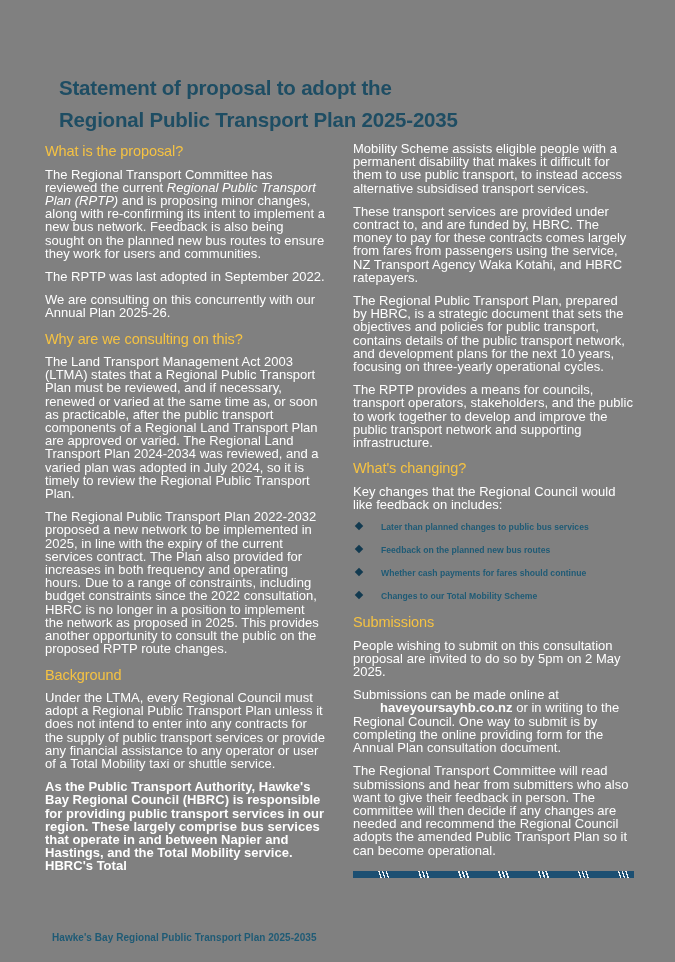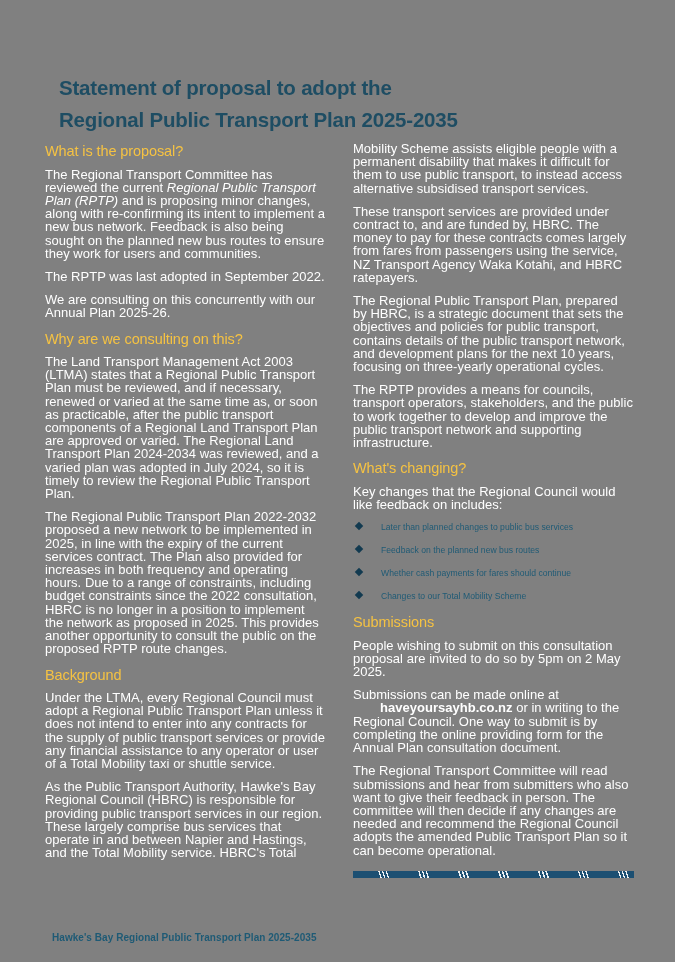--- a/index.html
+++ b/index.html
@@ -65,38 +65,39 @@
   }
   p.body {
     color: #FFFFFF;
     font-size: 13px;
     line-height: 13.2px;
     margin: 0 0 10px 0;
     letter-spacing: 0.02px;
   }
   p.body:last-child {
     margin-bottom: 4px;
+    font-weight: bold;
   }
   p.body em {
     font-style: italic;
   }
   p.body strong {
     font-weight: bold;
     margin-left: 27px;
   }
   ul.change-list {
     list-style: none;
     margin: 6px 0 0 0;
     padding: 0;
   }
   ul.change-list li {
     position: relative;
     color: #1E5A75;
     font-size: 8.6px;
-    font-weight: normal;
+    font-weight: bold;
     line-height: 12px;
     margin: 0 0 11px 0;
     padding-left: 28px;
     letter-spacing: 0.02px;
   }
   ul.change-list li .bullet-mark {
     position: absolute;
     left: 3px;
     top: 2px;
     width: 6px;

